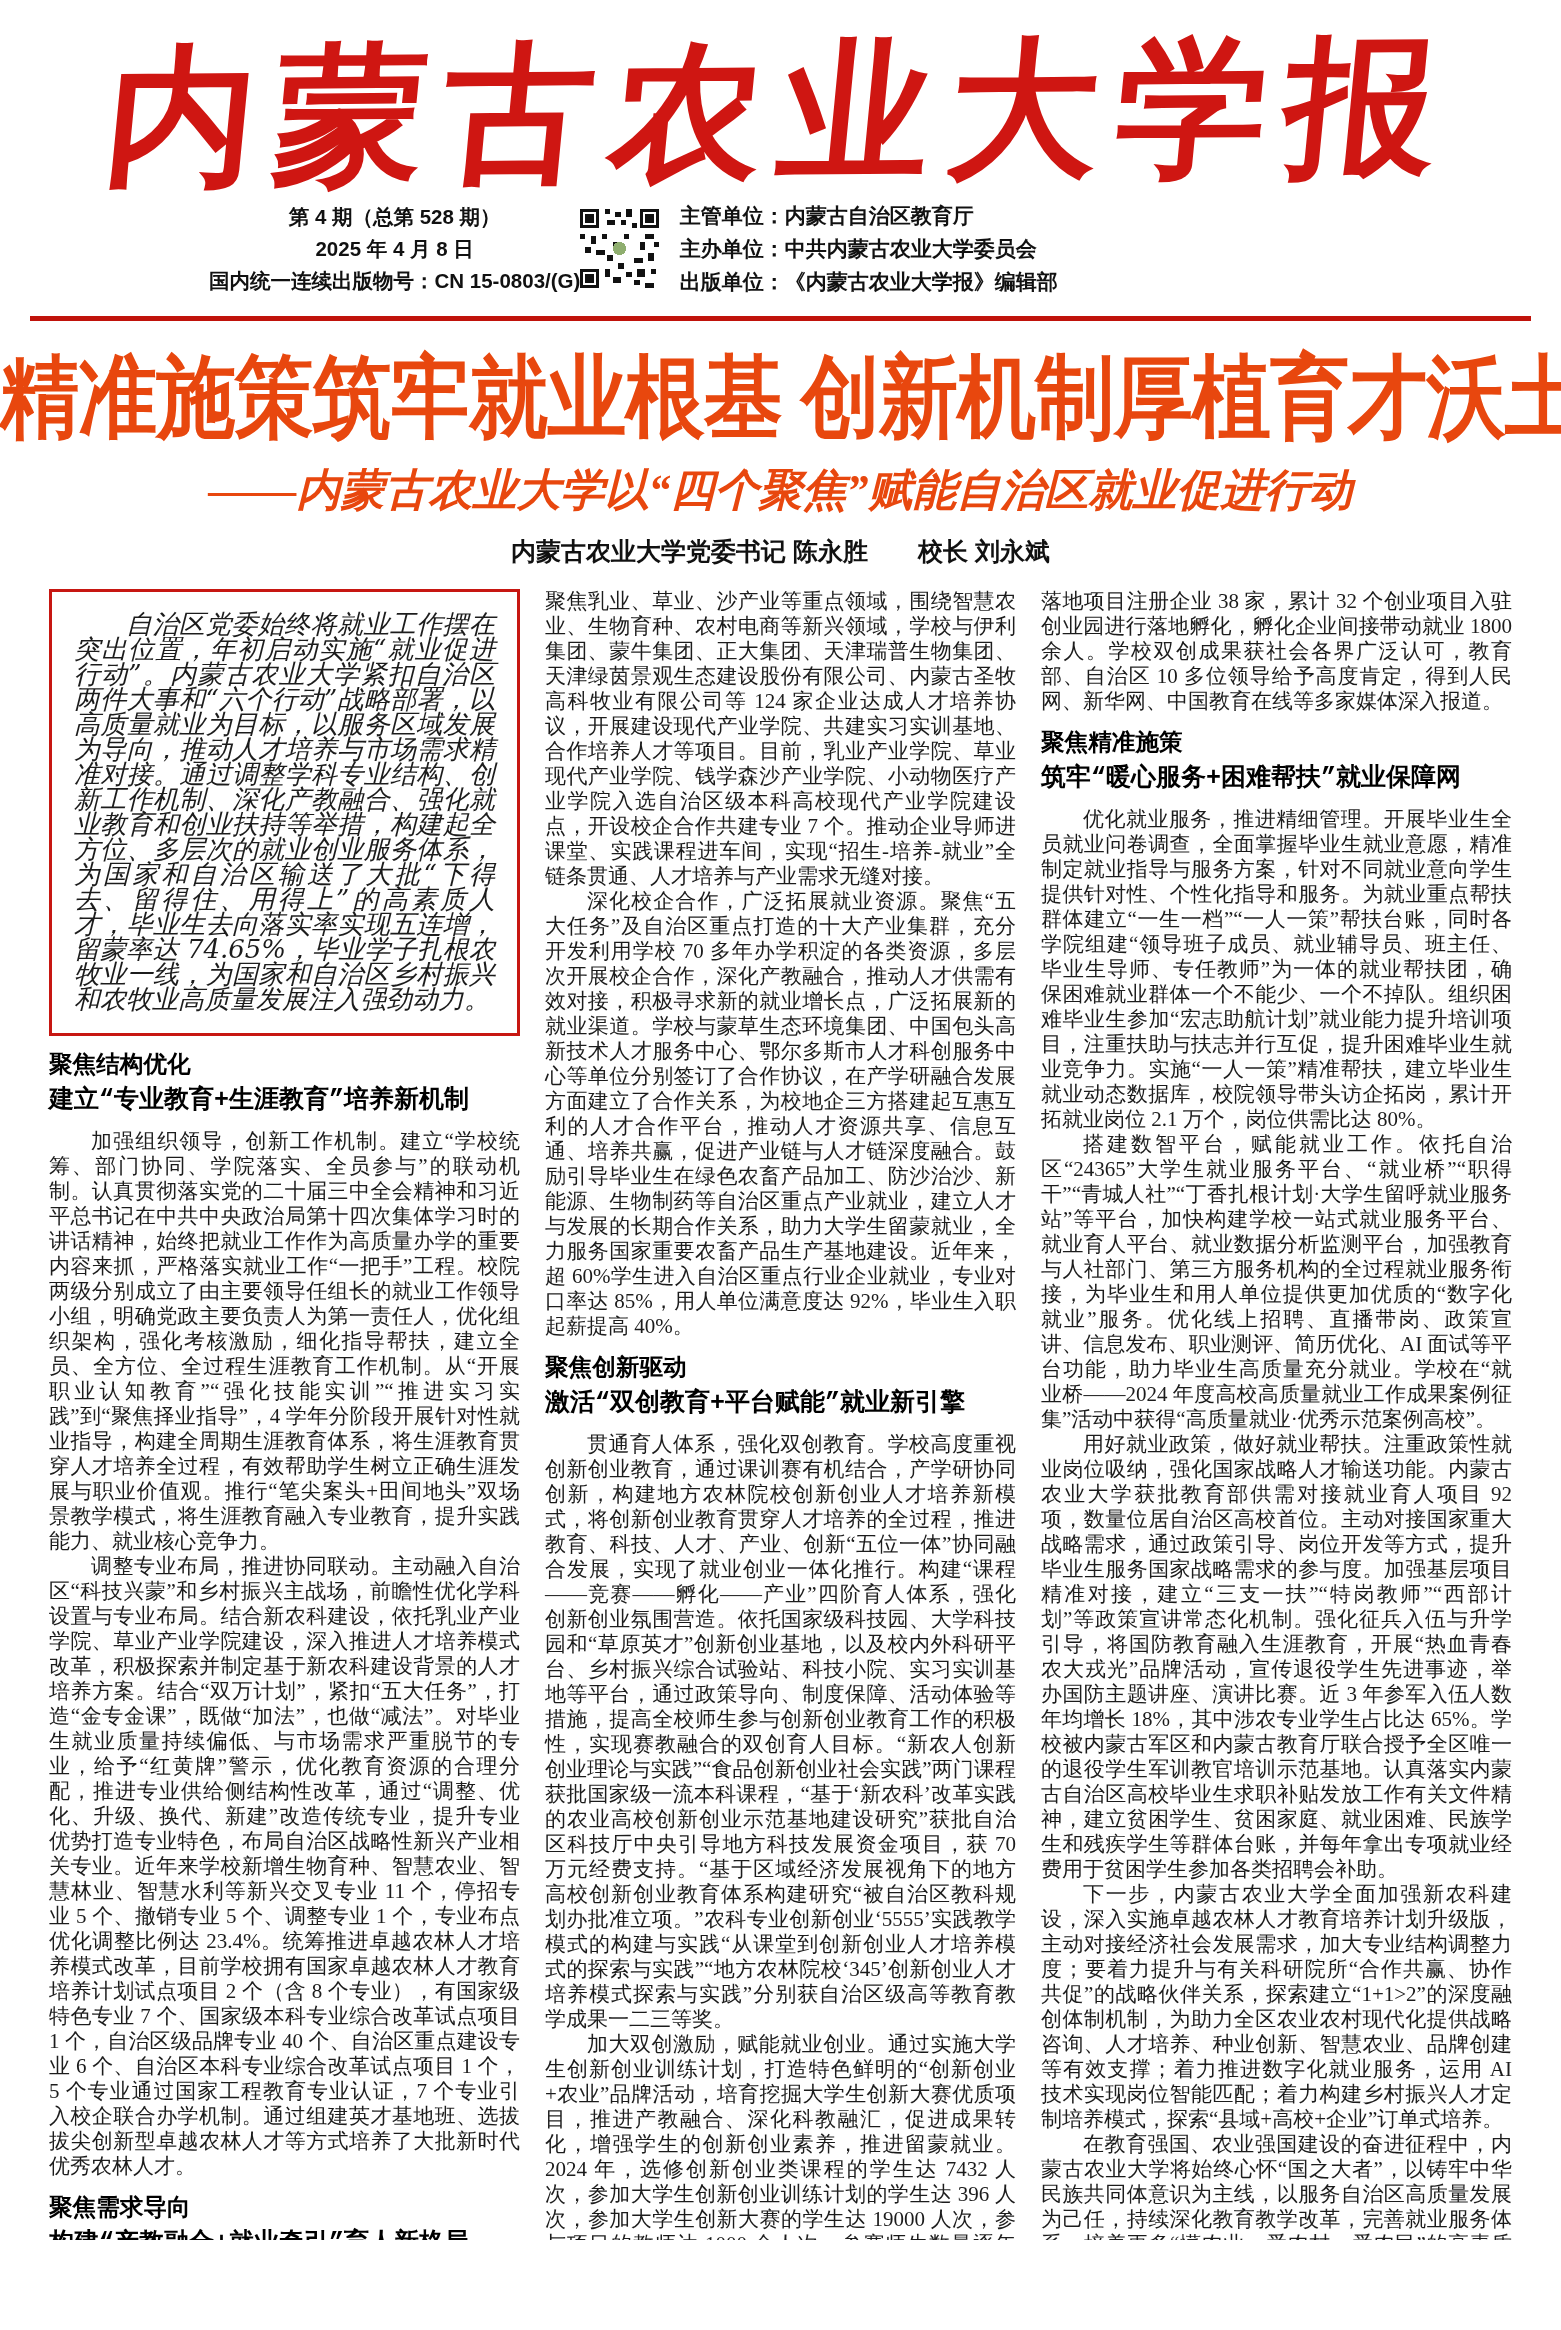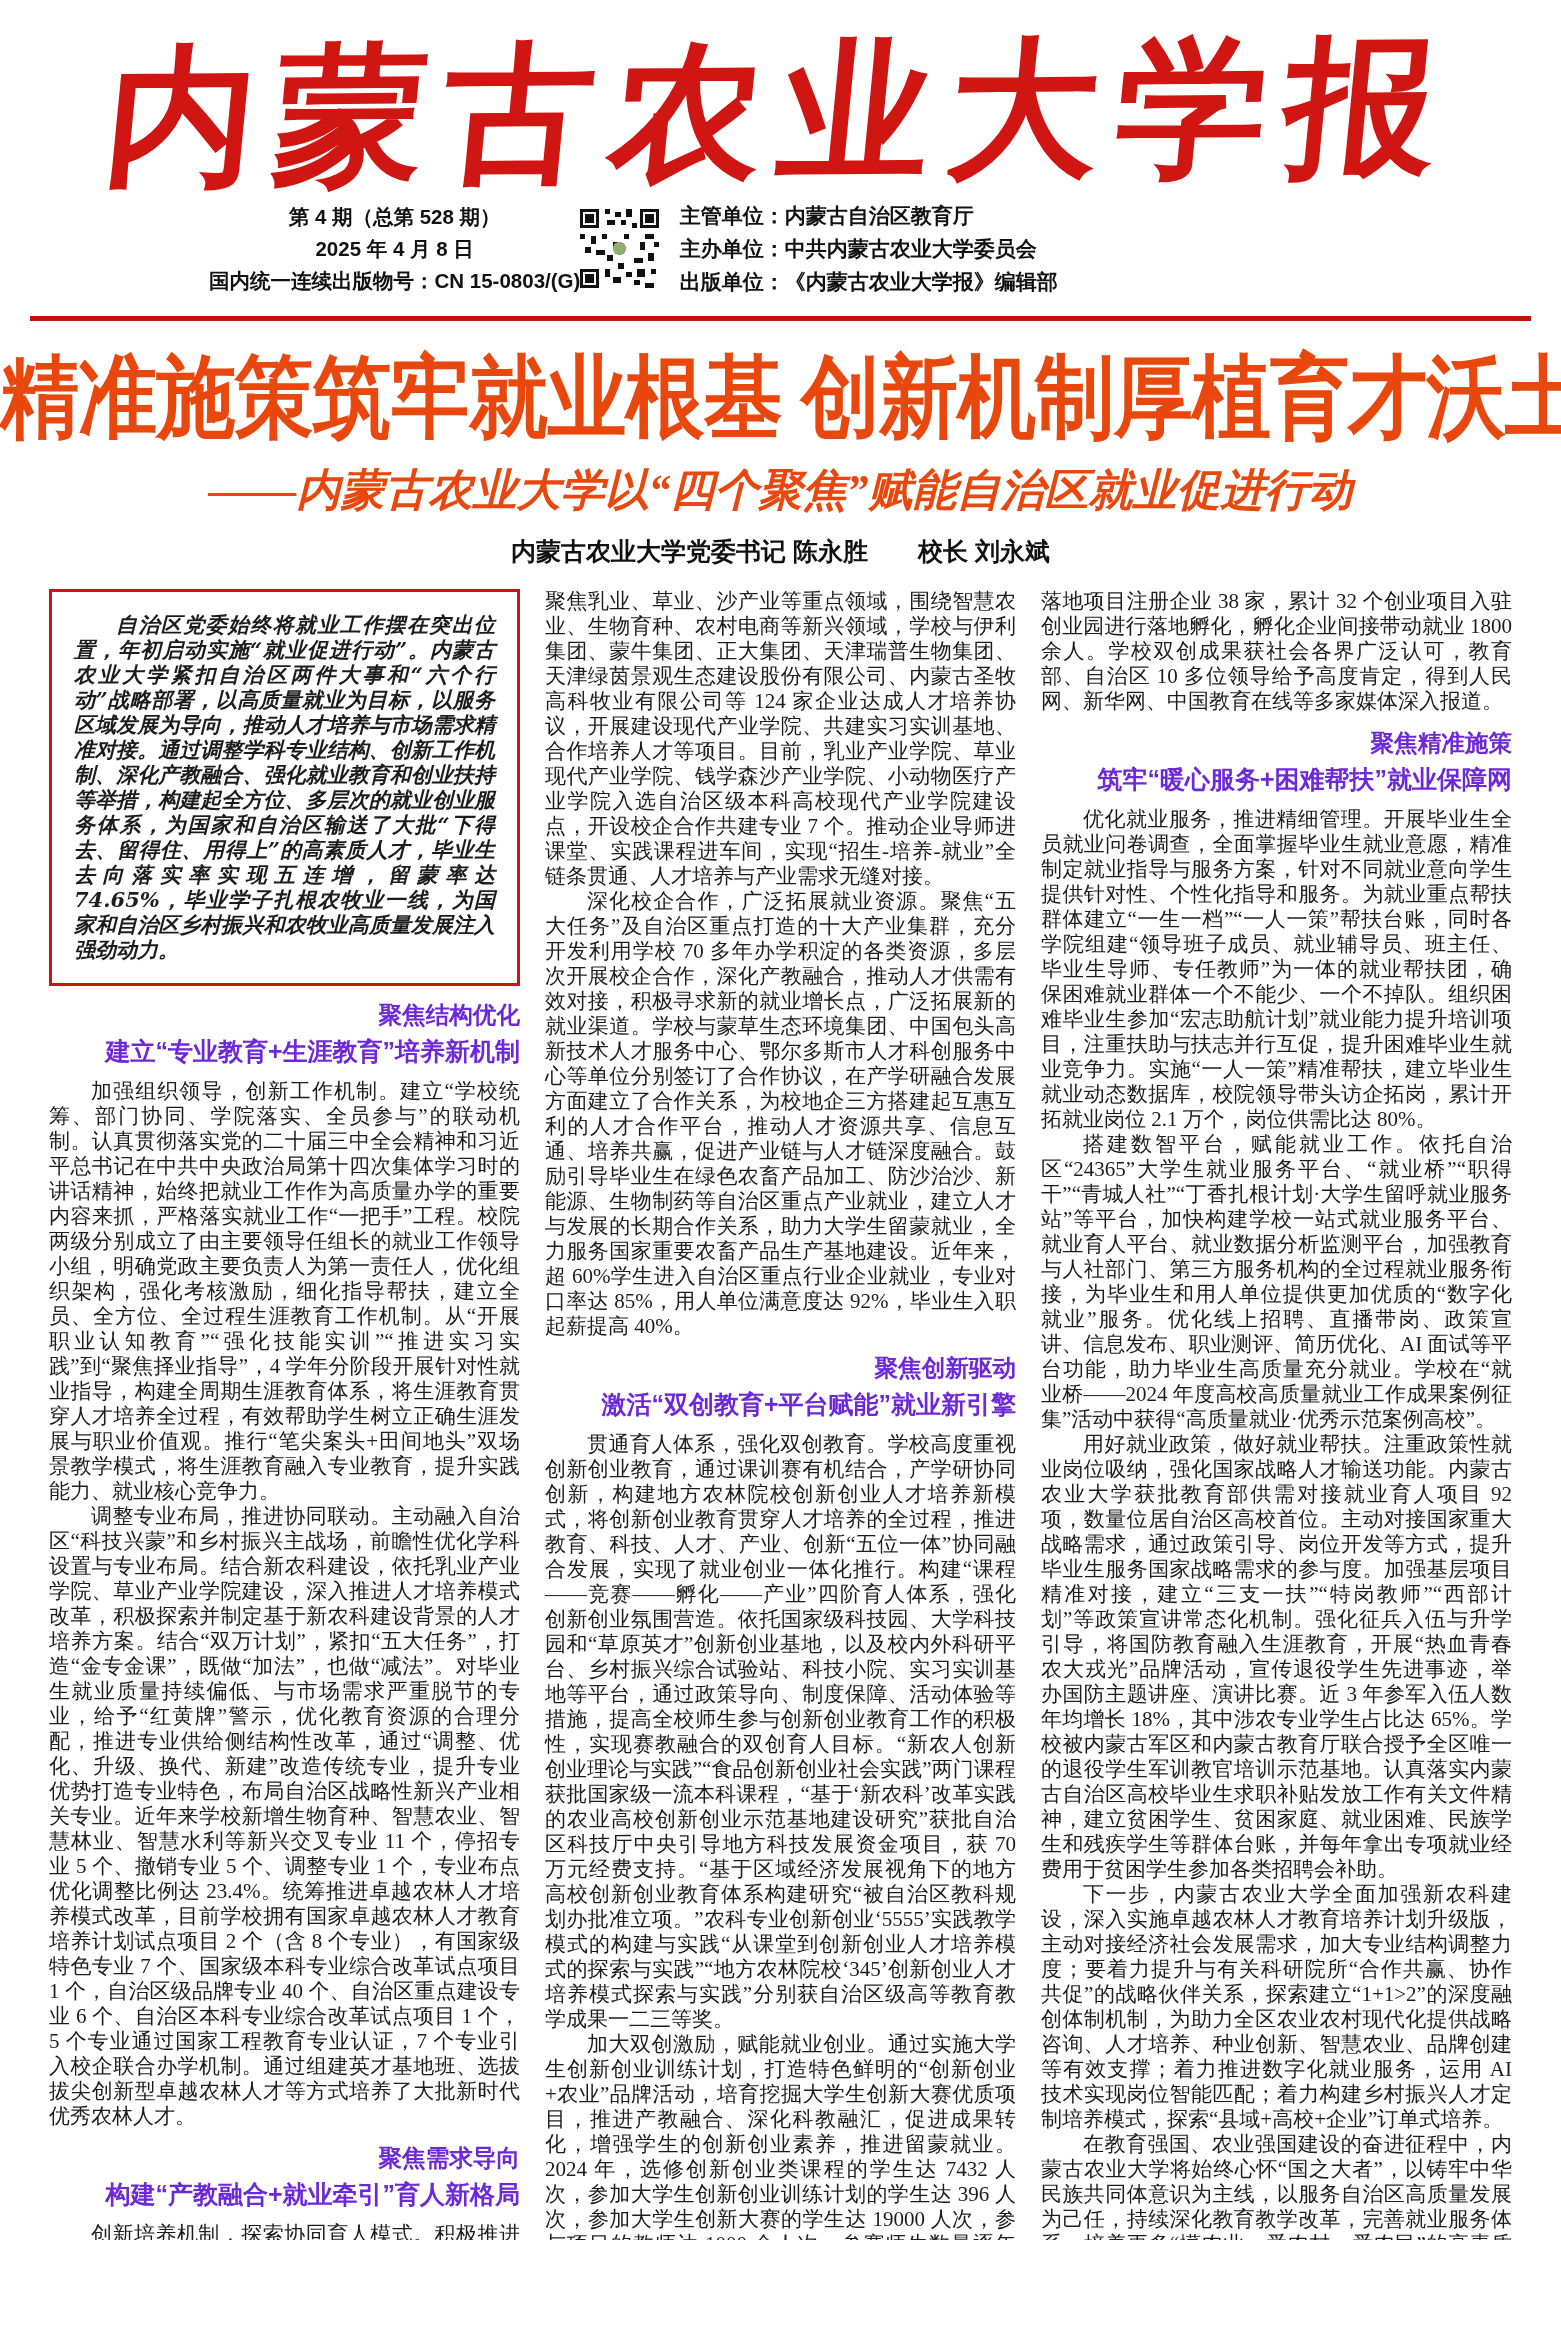--- a/index.html
+++ b/index.html
@@ -62,28 +62,27 @@
   .columns{
     display:flex;gap:25px;padding:0 49px;margin-top:20.5px;
     height:1651px;overflow:hidden;
   }
   .col{flex:1 1 0;min-width:0;}
   .lede-box{
     border:3.9px solid var(--box-border-red,#c71712);
     padding:20.5px 22px;margin-bottom:12.6px;
   }
   .lede-text{
-    font-style:italic;font-size:21px;line-height:25px;
+    font-style:italic;font-size:26px;line-height:25px;
     text-align:justify;text-indent:2em;margin:0;
     font-family:"DejaVu Serif",serif;
-    font-weight:bold;
   }
   .sec-head{
-    text-align:right;font-family:Liberation Sans, sans-serif;
-    font-weight:700;color:#6d28d9;margin:12.6px 0 9.4px 0;
+    text-align:left;font-family:Liberation Mono, monospace;
+    font-weight:700;color:#000000;margin:12.6px 0 9.4px 0;
   }
   .sec-head .l1{font-size:23.6px;line-height:35px;}
   .sec-head .l2{font-size:25px;line-height:36px;}
   .bp{
     font-size:21px;line-height:25px;text-align:justify;
     text-indent:2em;margin:0;
   }
   .bp.noindent{text-indent:0;}
 </style>
 </head>

